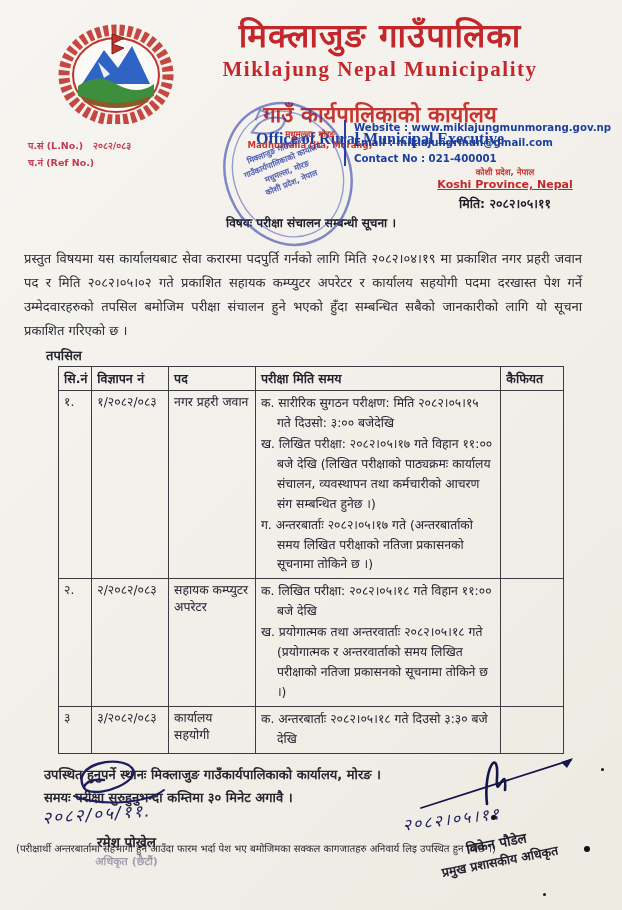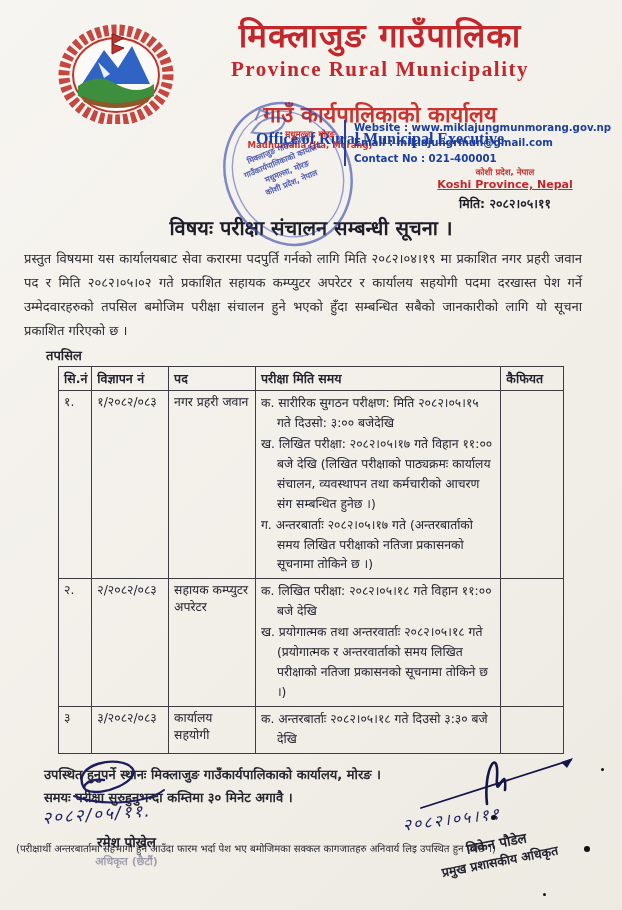--- a/index.html
+++ b/index.html
@@ -25,21 +25,21 @@
   .province{position:absolute;left:420px;top:166px;width:170px;text-align:center;}
   .prov-np{font-size:8.5px;color:#c8342f;font-weight:700;}
   .prov-en{font-size:11px;color:#c2272c;font-weight:700;margin-top:1px;text-decoration:underline;}
   .miti{font-size:12.5px;color:#1d1d26;font-weight:700;margin-top:4px;}
   
   .stamp{position:absolute;left:220px;top:96px;width:136px;height:156px;transform:rotate(-22deg);
          color:#3140a8;opacity:.8;z-index:5;pointer-events:none;}
   .stamp svg{position:absolute;left:0;top:0;}
   .stamp-text{position:absolute;left:8px;top:46px;width:120px;text-align:center;font-size:8px;font-weight:700;line-height:1.5;color:#2c3ca4;}
   
-  .subject{position:absolute;left:0;top:214px;width:622px;text-align:center;font-size:20px;font-weight:700;color:#1e1e28;}
+  .subject{position:absolute;left:0;top:214px;width:622px;text-align:center;font-size:12px;font-weight:700;color:#1e1e28;}
   .content{position:absolute;left:24px;top:247px;width:558px;}
   .para{font-size:13px;line-height:1.85;text-align:justify;color:#2a2a32;}
   .tapasil{font-size:13px;font-weight:700;margin:3px 0 2px 22px;}
   
   table.exam{border-collapse:collapse;margin-left:34px;width:506px;table-layout:fixed;
              font-size:12.3px;color:#242430;}
   table.exam th,table.exam td{border:1.2px solid #3c3c42;padding:2px 5px;vertical-align:top;text-align:left;}
   table.exam th{font-weight:700;font-size:12.5px;padding:3px 5px;}
   .c-sn{width:33px;} .c-ad{width:76px;} .c-post{width:86px;} .c-det{width:243px;} .c-rem{width:62px;}
   .det-line{text-indent:-16px;padding-left:16px;line-height:1.62;margin:1px 0;}
@@ -69,29 +69,38 @@
       <polygon points="24,62 46,28 60,46 74,24 92,62" fill="#2f63c4"></polygon>
       <polygon points="40,40 52,52 46,56" fill="#e9eef7"></polygon>
       <path d="M20,64 Q40,50 58,62 Q80,74 96,62 L96,74 Q58,90 20,74 Z" fill="#3d8f3d"></path>
       <path d="M24,74 Q58,88 92,74 L90,80 Q58,92 26,80 Z" fill="#8b5a2b"></path>
       <polygon points="54,12 66,16 54,22 66,26 54,32" fill="#c0342e" stroke="#7a1f1c" stroke-width="1"></polygon>
     </svg>
   </div>
 
   <div class="hdr-col">
     <div class="t-np">मिक्लाजुङ गाउँपालिका</div>
-    <div class="t-en">Province Rural Municipality</div>
+    <div class="t-en">Miklajung Nepal Municipality</div>
     <div class="o-np">गाउँ कार्यपालिकाको कार्यालय</div>
     <div class="o-en">Office of Rural Municipal Executive</div>
   </div>
   <div class="addr">
     <div>मधुमल्ला, मोरङ</div>
     <div>Madhumalla (Jta, Morang)</div>
   </div>
 
+  <div class="refblock">
+    <div>
+      <span>प.सं (L.No.)</span>&nbsp;&nbsp;
+      <span>२०८२/०८३</span>
+    </div>
+    <div>
+      <span>च.नं (Ref No.)</span>
+    </div>
+  </div>
 
   <div class="contact">
     <div>Website : www.miklajungmunmorang.gov.np</div>
     <div>Email : miklajungrmun@gmail.com</div>
     <div>Contact No : 021-400001</div>
   </div>
   <div class="province">
     <div class="prov-np">कोशी प्रदेश, नेपाल</div>
     <div class="prov-en">Koshi Province, Nepal</div>
     <div class="miti">मिति: २०८२।०५।११</div>

